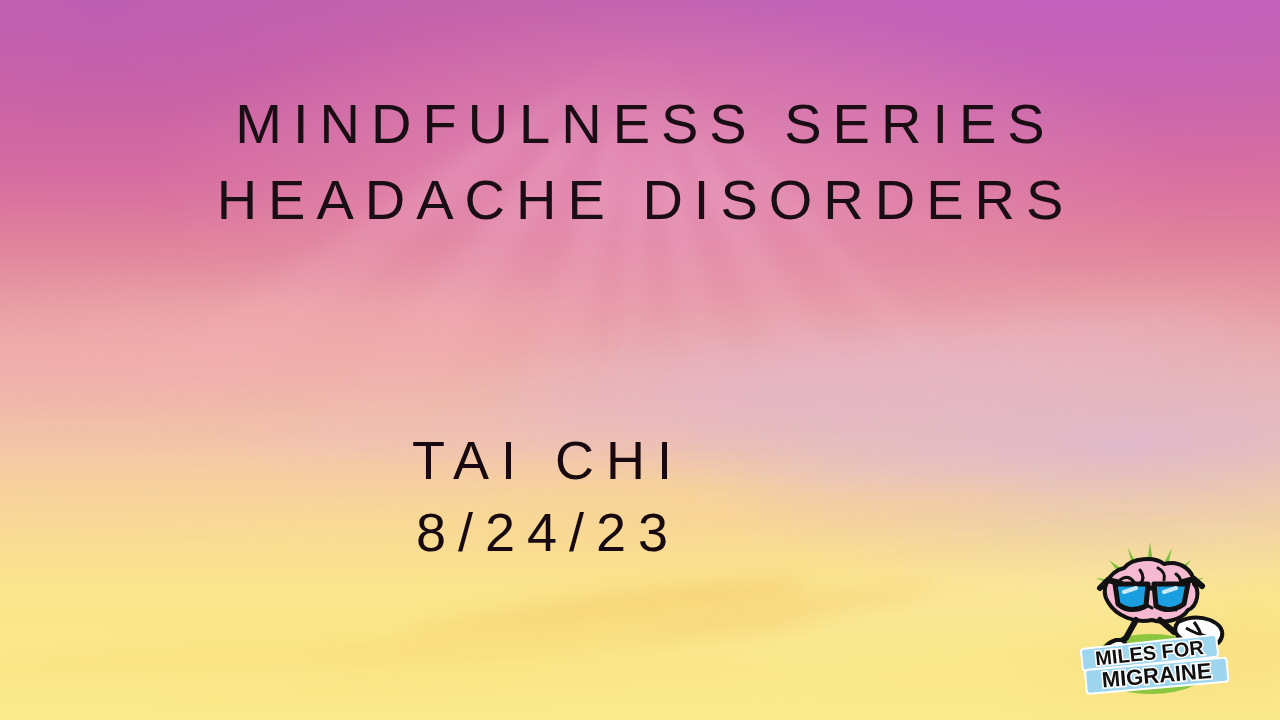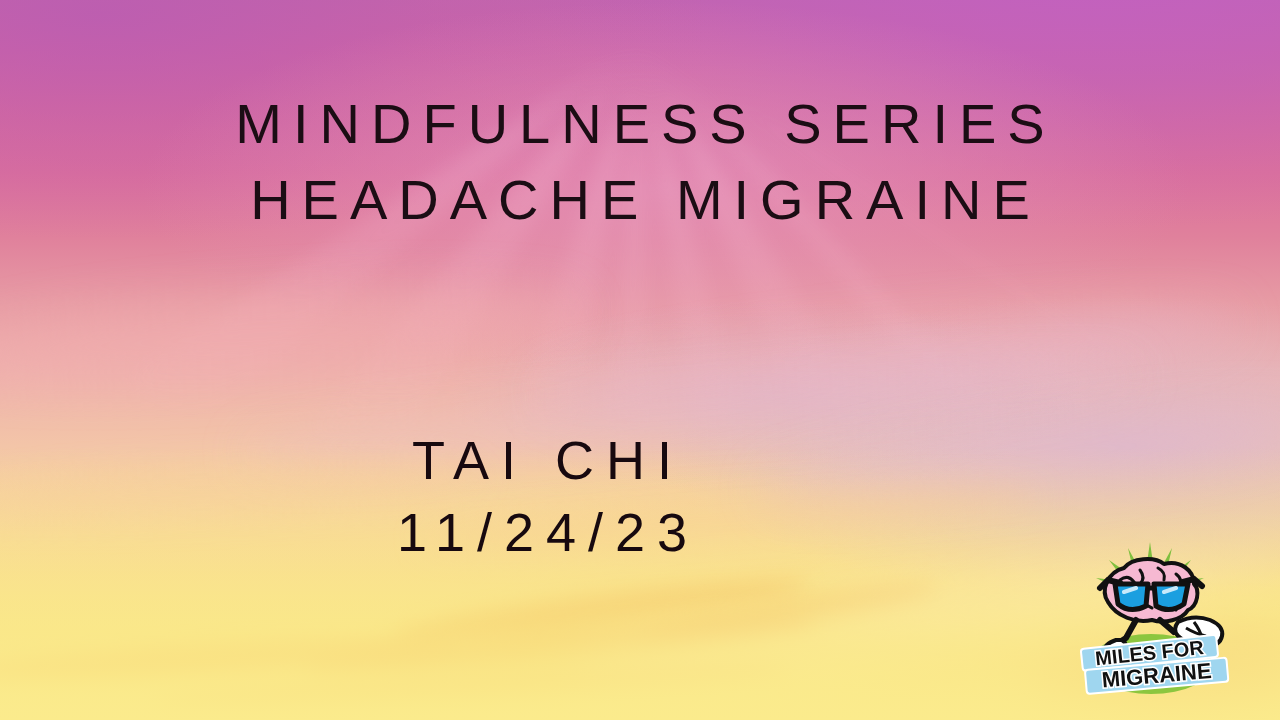--- a/index.html
+++ b/index.html
@@ -255,26 +255,26 @@
     <div class="streak soft" style="left:560px; top:612px; width:640px; height:44px;
          background:rgba(253,238,208,0.52); transform:rotate(-6deg);"></div>
     <div class="streak soft" style="left:820px; top:566px; width:480px; height:40px;
          background:rgba(252,232,200,0.40); transform:rotate(-5deg);"></div>
   </div>
 
   <div class="sky-gold"></div>
 
   <div class="title-block">
     <span class="title-line">MINDFULNESS SERIES</span>
-    <span class="title-line">HEADACHE MIGRAINE</span>
+    <span class="title-line">HEADACHE DISORDERS</span>
   </div>
 
   <div class="sub-block">
     <span class="sub-line">TAI CHI</span>
-    <span class="sub-line">11/24/23</span>
+    <span class="sub-line">8/24/23</span>
   </div>
 
   <div class="logo">
     <svg viewBox="0 0 182 160">
 
       <g fill="#7fbf3f">
         <polygon points="90,6 86,34 94,34"></polygon>
         <polygon points="68,12 74,38 80,34"></polygon>
         <polygon points="112,12 106,38 100,34"></polygon>
         <polygon points="49,24 64,44 69,38"></polygon>

